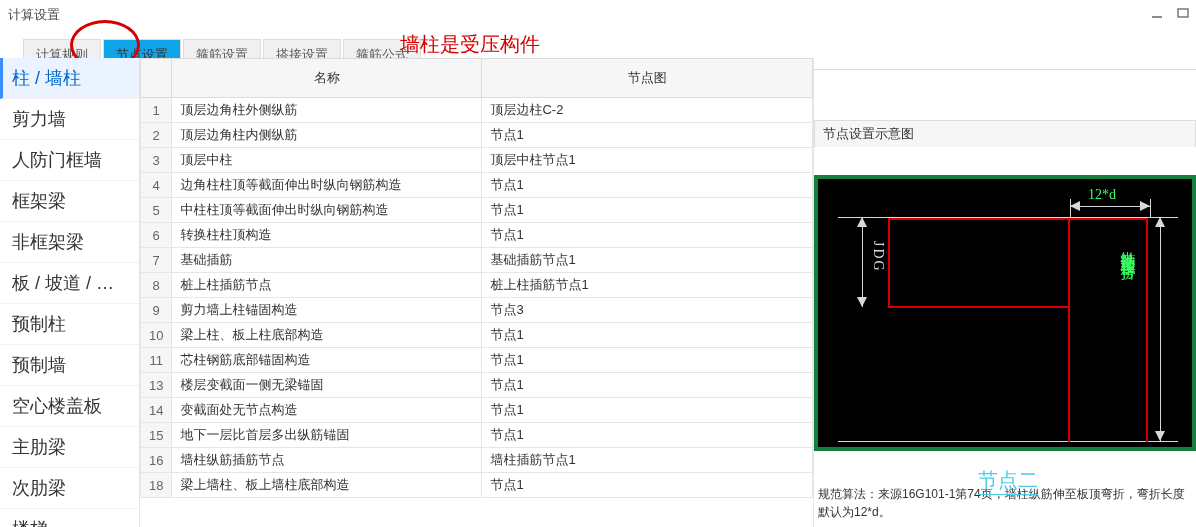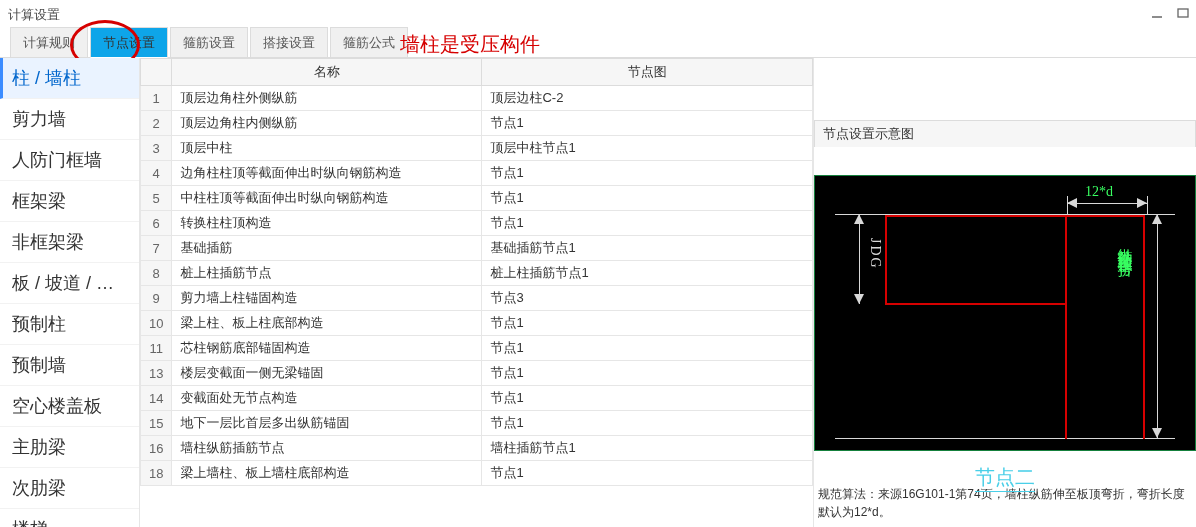--- a/index.html
+++ b/index.html
@@ -5,45 +5,45 @@
 * { box-sizing: border-box; margin: 0; padding: 0; }
 body { font-family: "Microsoft YaHei", "SimSun", sans-serif; font-size: 13px; color: #333; background: #fff; width: 1196px; height: 527px; overflow: hidden; position: relative; }
 
 
 .titlebar { height: 30px; display: flex; align-items: center; padding: 0 8px; position: relative; }
 .titlebar .title { color: #4a4a4a; font-size: 13px; }
 .winctl { position: absolute; right: 6px; top: 6px; display: flex; gap: 12px; }
 .winctl span { width: 14px; height: 14px; display: inline-block; }
 
 
-.tabs { height: 28px; border-bottom: 1px solid #dcdcdc; display: flex; align-items: flex-end; padding-left: 10px; }
+.tabs { height: 28px; border-bottom: 1px solid #dcdcdc; display: flex; align-items: flex-end; padding-left: 23px; margin-top: 12px; }
 .tab { padding: 6px 12px 5px 12px; background: #f0f0f0; border: 1px solid #dcdcdc; border-bottom: none; margin-right: 2px; color: #555; font-size: 13px; cursor: pointer; }
 .tab.active { background: #0ea5e9; border-bottom: 1px solid #fff; margin-bottom: -1px; color: #333; }
 
 .red-circle { position: absolute; left: 70px; top: 20px; width: 70px; height: 50px; border: 3px solid #d60000; border-radius: 50%; pointer-events: none; }
 .red-note { position: absolute; left: 400px; top: 31px; color: #d60000; font-size: 20px; font-family: "KaiTi","SimSun",serif; }
 
 
 .body { position: absolute; top: 58px; left: 0; right: 0; bottom: 0; display: flex; }
 
 .sidebar { width: 140px; background: #fff; border-right: 1px solid #e6e6e6; overflow-y: auto; }
 .sidebar .item { padding: 8px 12px; border-bottom: 1px solid #f2f2f2; cursor: pointer; font-size: 18px; color: #333; white-space: nowrap; overflow: hidden; text-overflow: ellipsis; }
 .sidebar .item.active { background: #eaf3ff; color: #0066cc; border-left: 3px solid #3b8cff; padding-left: 9px; }
 
 .main { flex: 1; display: flex; }
 
 .tablewrap { flex: 1; border-right: 1px solid #e6e6e6; overflow-y: auto; }
 table.grid { border-collapse: collapse; width: 100%; }
-table.grid th { background: #f6f6f6; border: 1px solid #dcdcdc; padding: 4px 8px; font-weight: normal; color: #333; font-size: 13px; }
+table.grid th { background: #f6f6f6; border: 1px solid #dcdcdc; padding: 10px 8px; font-weight: normal; color: #333; font-size: 13px; }
 table.grid td { border: 1px solid #e6e6e6; padding: 3px 8px; font-size: 13px; color: #333; height: 22px; }
 table.grid td.rownum { background: #f6f6f6; text-align: center; width: 30px; color: #666; }
 
 .preview { width: 382px; display: flex; flex-direction: column; padding-top: 62px; gap: 28px; }
 .preview-title { background: #f6f6f6; border: 1px solid #dcdcdc; border-bottom: none; padding: 4px 8px; font-size: 13px; }
-.diagram { background: #000; border: 1px solid #15803d; height: 392px; position: relative; }
+.diagram { background: #000; border: 4px solid #15803d; height: 392px; position: relative; }
 .note { font-size: 12px; color: #333; padding: 6px 4px; line-height: 1.5; }
 
 
 .d-red-h { position: absolute; background: #d60000; }
 .d-red-v { position: absolute; background: #d60000; }
 .d-white-h { position: absolute; border-top: 1px solid #d8d8d8; }
 .d-white-v { position: absolute; border-left: 1px solid #d8d8d8; }
 .d-txt { position: absolute; font-size: 14px; font-family: "SimSun", serif; }
 .d-green { color: #39ff62; }
 .d-cyan { color: #49cfe8; font-size: 20px; font-family: "KaiTi", serif; border-bottom: 1px solid #49cfe8; }

